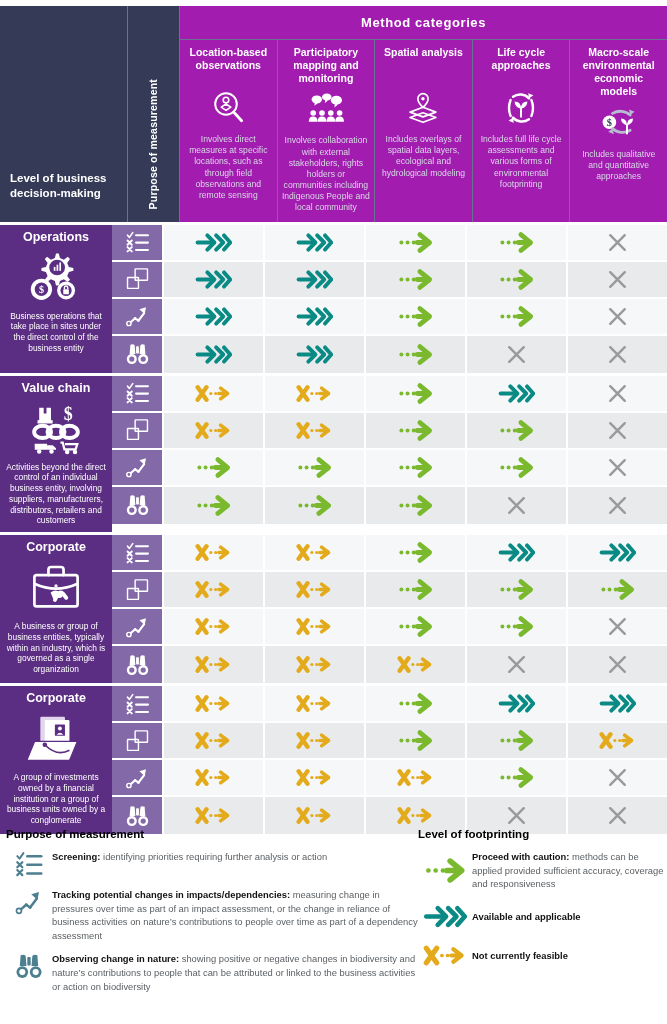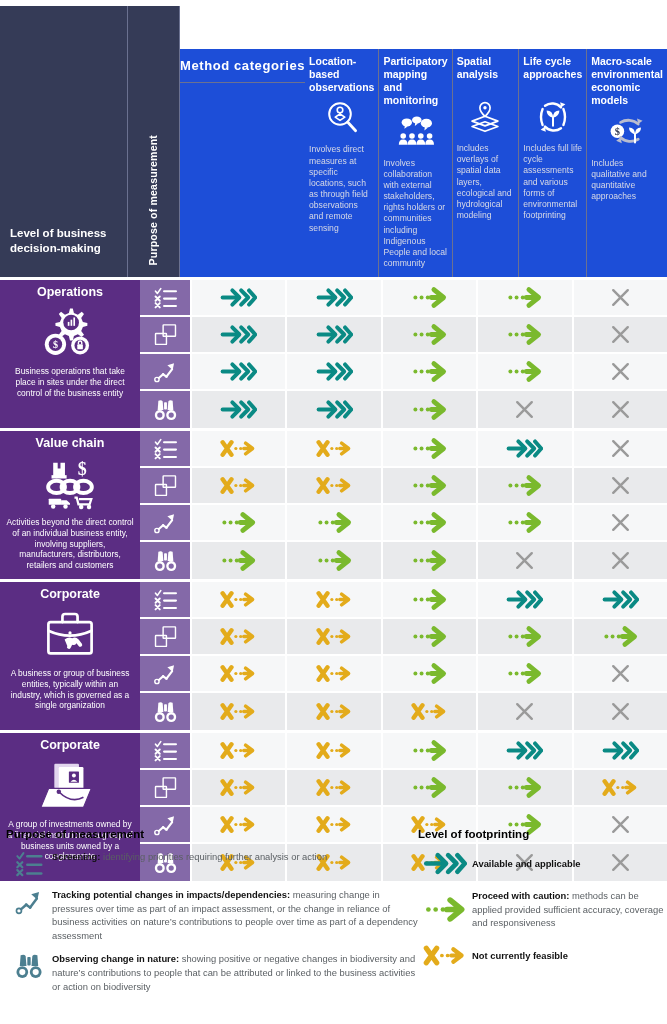--- a/index.html
+++ b/index.html
@@ -24,40 +24,40 @@
   .hdr-purpose {
     width: 52px; background: #353b57; color: #fff;
     display: flex; align-items: flex-end; justify-content: center;
     padding-bottom: 12px; border-right: 1px solid #6b7190;
   }
   .hdr-purpose span {
     writing-mode: vertical-rl; transform: rotate(180deg);
     font-weight: bold; font-size: 10.5px; line-height: 1.25;
     text-align: center; letter-spacing: .2px;
   }
-  .hdr-methods { flex: 1; display: flex; background: #1d4ed8; margin-top: 43px; }
+  .hdr-methods { flex: 1; display: flex; flex-direction: column; background: #a21caf; }
   .methods-title {
     height: 34px; display: flex; align-items: center; justify-content: center;
     color: #fff; font-weight: bold; font-size: 13px; letter-spacing: .6px;
     border-bottom: 1px solid #6b7190;
   }
   .methods-cols { display: flex; flex: 1; }
   .mcol {
     flex: 1; padding: 6px 4px 8px; display: flex; flex-direction: column;
-    align-items: center; border-right: 1px solid #6b7190; 
+    align-items: center; border-right: 1px solid #6b7190; text-align: center;
   }
   .mcol:last-child { border-right: none; }
   .mcol-title { color:#fff; font-weight: bold; font-size: 10.5px; line-height: 1.25; min-height: 38px; }
   .mcol-icon { height: 44px; display:flex; align-items:center; justify-content:center; margin: 2px 0 4px; }
   .mcol-desc { color:#d8dae6; font-size: 8.6px; line-height: 1.3; }
 
   
   .grp { display: flex; align-items: stretch; margin-top: 3px; }
   .grp-left {
-    width: 140px; background: #5b2d83; color:#fff; padding: 5px 6px 6px;
+    width: 112px; background: #5b2d83; color:#fff; padding: 5px 6px 6px;
     display:flex; flex-direction: column; align-items:center;
   }
   .grp-title { font-weight: bold; font-size: 12.5px; margin-bottom: 2px; }
   .grp-icon { flex: 0 0 auto; height: 62px; display:flex; align-items:center; justify-content:center; }
   .grp-desc { font-size: 8.4px; line-height: 1.28; text-align: center; margin-top: 3px; }
 
   .grp-right { flex: 1; display: flex; flex-direction: column; }
   .mrow { display: flex; height: 37px; }
   .purpose-cell {
     width: 52px; display:flex; align-items:center; justify-content:center;
@@ -1254,40 +1254,40 @@
             <div class="leg-txt"><b>Observing change in nature:</b><span> showing positive or negative changes in biodiversity and nature’s contributions to people that can be attributed or linked to the business activities or action on biodiversity</span></div>
           </div>
         </div>
     </div>
     <div class="leg-col-b">
       <div class="leg-head">Level of footprinting</div>
       <div id="leg-appl-items">
           <div class="leg-item-b">
             <div class="leg-ico small">
               <svg width="44" height="27" viewBox="0 0 84 52">
-                <path d="M6 26 h30" stroke="#0a8a84" stroke-width="9" stroke-linecap="round" fill="none"></path>
-                <path d="M28 10 l16 16 l-16 16" stroke="#0a8a84" stroke-width="9" fill="none" stroke-linecap="round" stroke-linejoin="round"></path>
-                <path d="M48 10 l16 16 l-16 16" stroke="#0a8a84" stroke-width="9" fill="none" stroke-linecap="round" stroke-linejoin="round"></path>
-                <path d="M66 10 l14 16 l-14 16" stroke="#0a8a84" stroke-width="9" fill="none" stroke-linecap="round" stroke-linejoin="round"></path>
-              </svg>
-            </div>
-            <div class="leg-txt"><b>Available and applicable</b><span></span></div>
-          </div>
-          <div class="leg-item-b">
-            <div class="leg-ico small">
-              <svg width="44" height="27" viewBox="0 0 84 52">
                 <g fill="#7ab92d">
                   <circle cx="10" cy="26" r="4.5"></circle>
                   <circle cx="24" cy="26" r="4.5"></circle>
                   <circle cx="38" cy="26" r="4.5"></circle>
                 </g>
                 <path d="M46 26 h14 M52 8 l22 18 l-22 18" stroke="#7ab92d" stroke-width="11" fill="none" stroke-linecap="round" stroke-linejoin="round"></path>
               </svg>
             </div>
             <div class="leg-txt"><b>Proceed with caution:</b><span> methods can be applied provided sufficient accuracy, coverage and responsiveness</span></div>
+          </div>
+          <div class="leg-item-b">
+            <div class="leg-ico small">
+              <svg width="44" height="27" viewBox="0 0 84 52">
+                <path d="M6 26 h30" stroke="#0a8a84" stroke-width="9" stroke-linecap="round" fill="none"></path>
+                <path d="M28 10 l16 16 l-16 16" stroke="#0a8a84" stroke-width="9" fill="none" stroke-linecap="round" stroke-linejoin="round"></path>
+                <path d="M48 10 l16 16 l-16 16" stroke="#0a8a84" stroke-width="9" fill="none" stroke-linecap="round" stroke-linejoin="round"></path>
+                <path d="M66 10 l14 16 l-14 16" stroke="#0a8a84" stroke-width="9" fill="none" stroke-linecap="round" stroke-linejoin="round"></path>
+              </svg>
+            </div>
+            <div class="leg-txt"><b>Available and applicable</b><span></span></div>
           </div>
           <div class="leg-item-b">
             <div class="leg-ico small">
               <svg width="44" height="27" viewBox="0 0 84 52">
                 <path d="M6 12 l20 28 M26 12 l-20 28" stroke="#e3ab1b" stroke-width="10" stroke-linecap="round" fill="none"></path>
                 <g fill="#e3ab1b">
                   <circle cx="36" cy="26" r="3.6"></circle>
                   <circle cx="47" cy="26" r="3.6"></circle>
                 </g>
                 <path d="M54 26 h10 M58 14 l16 12 l-16 12" stroke="#e3ab1b" stroke-width="8" fill="none" stroke-linecap="round" stroke-linejoin="round"></path>

